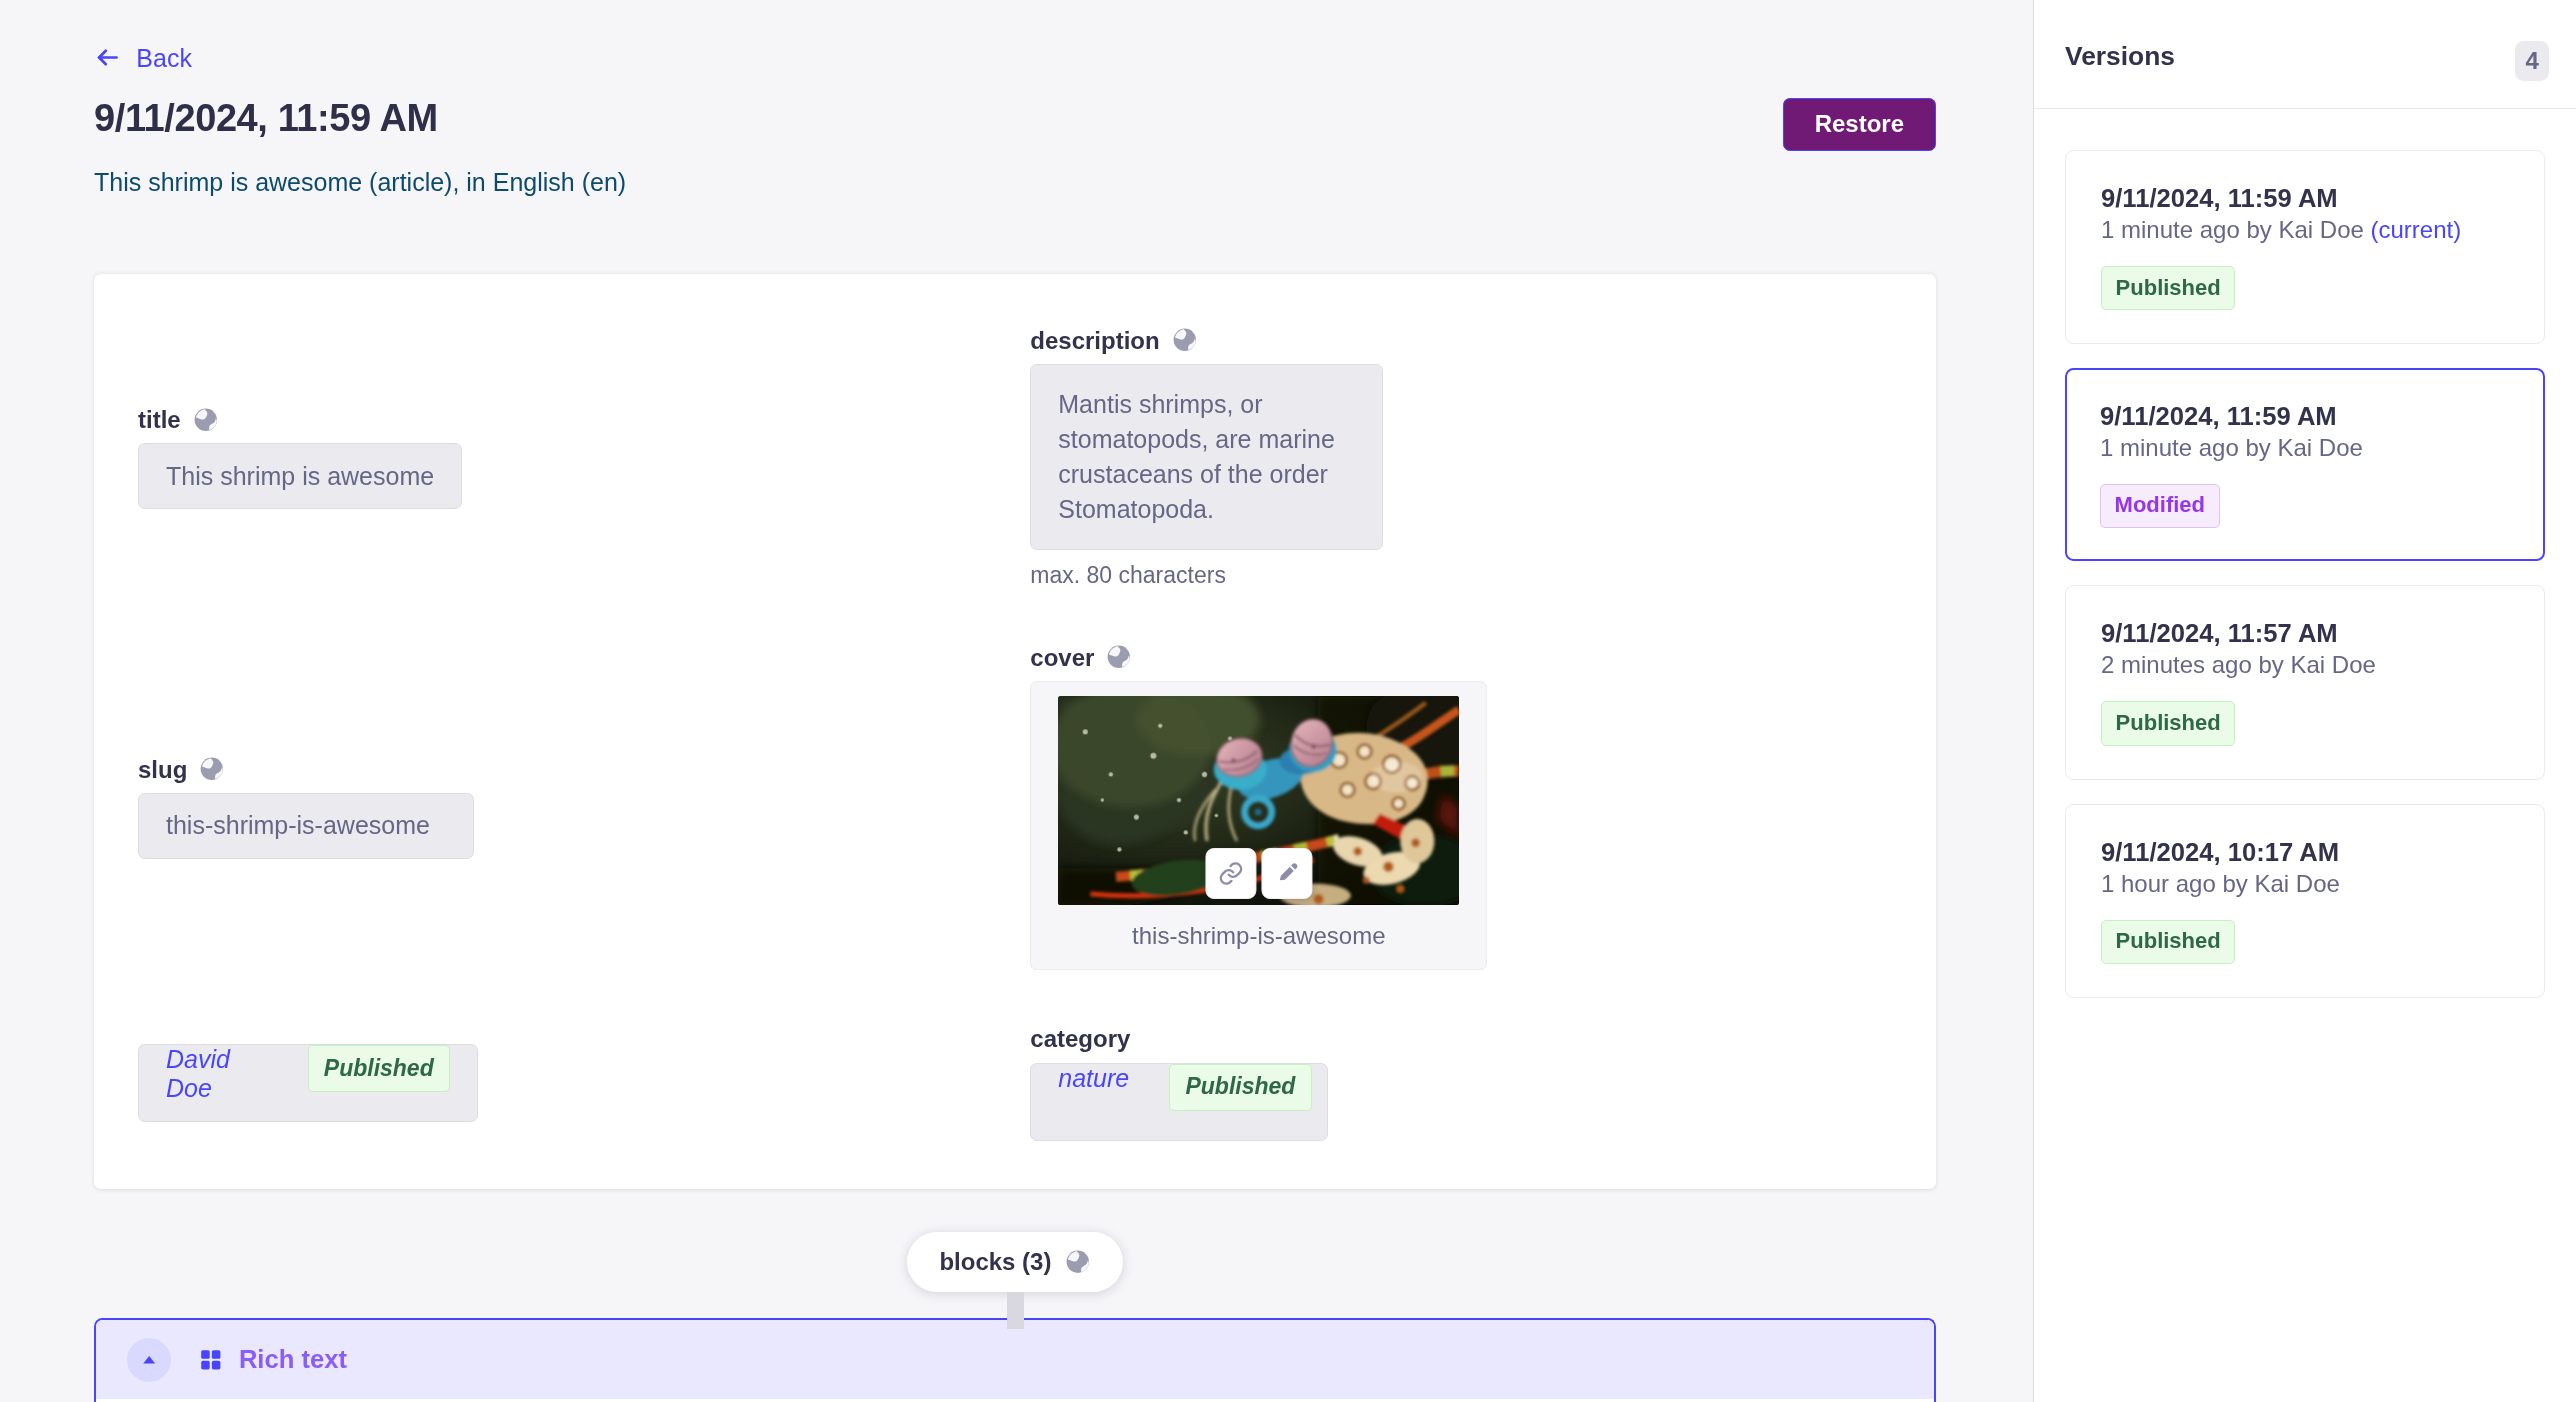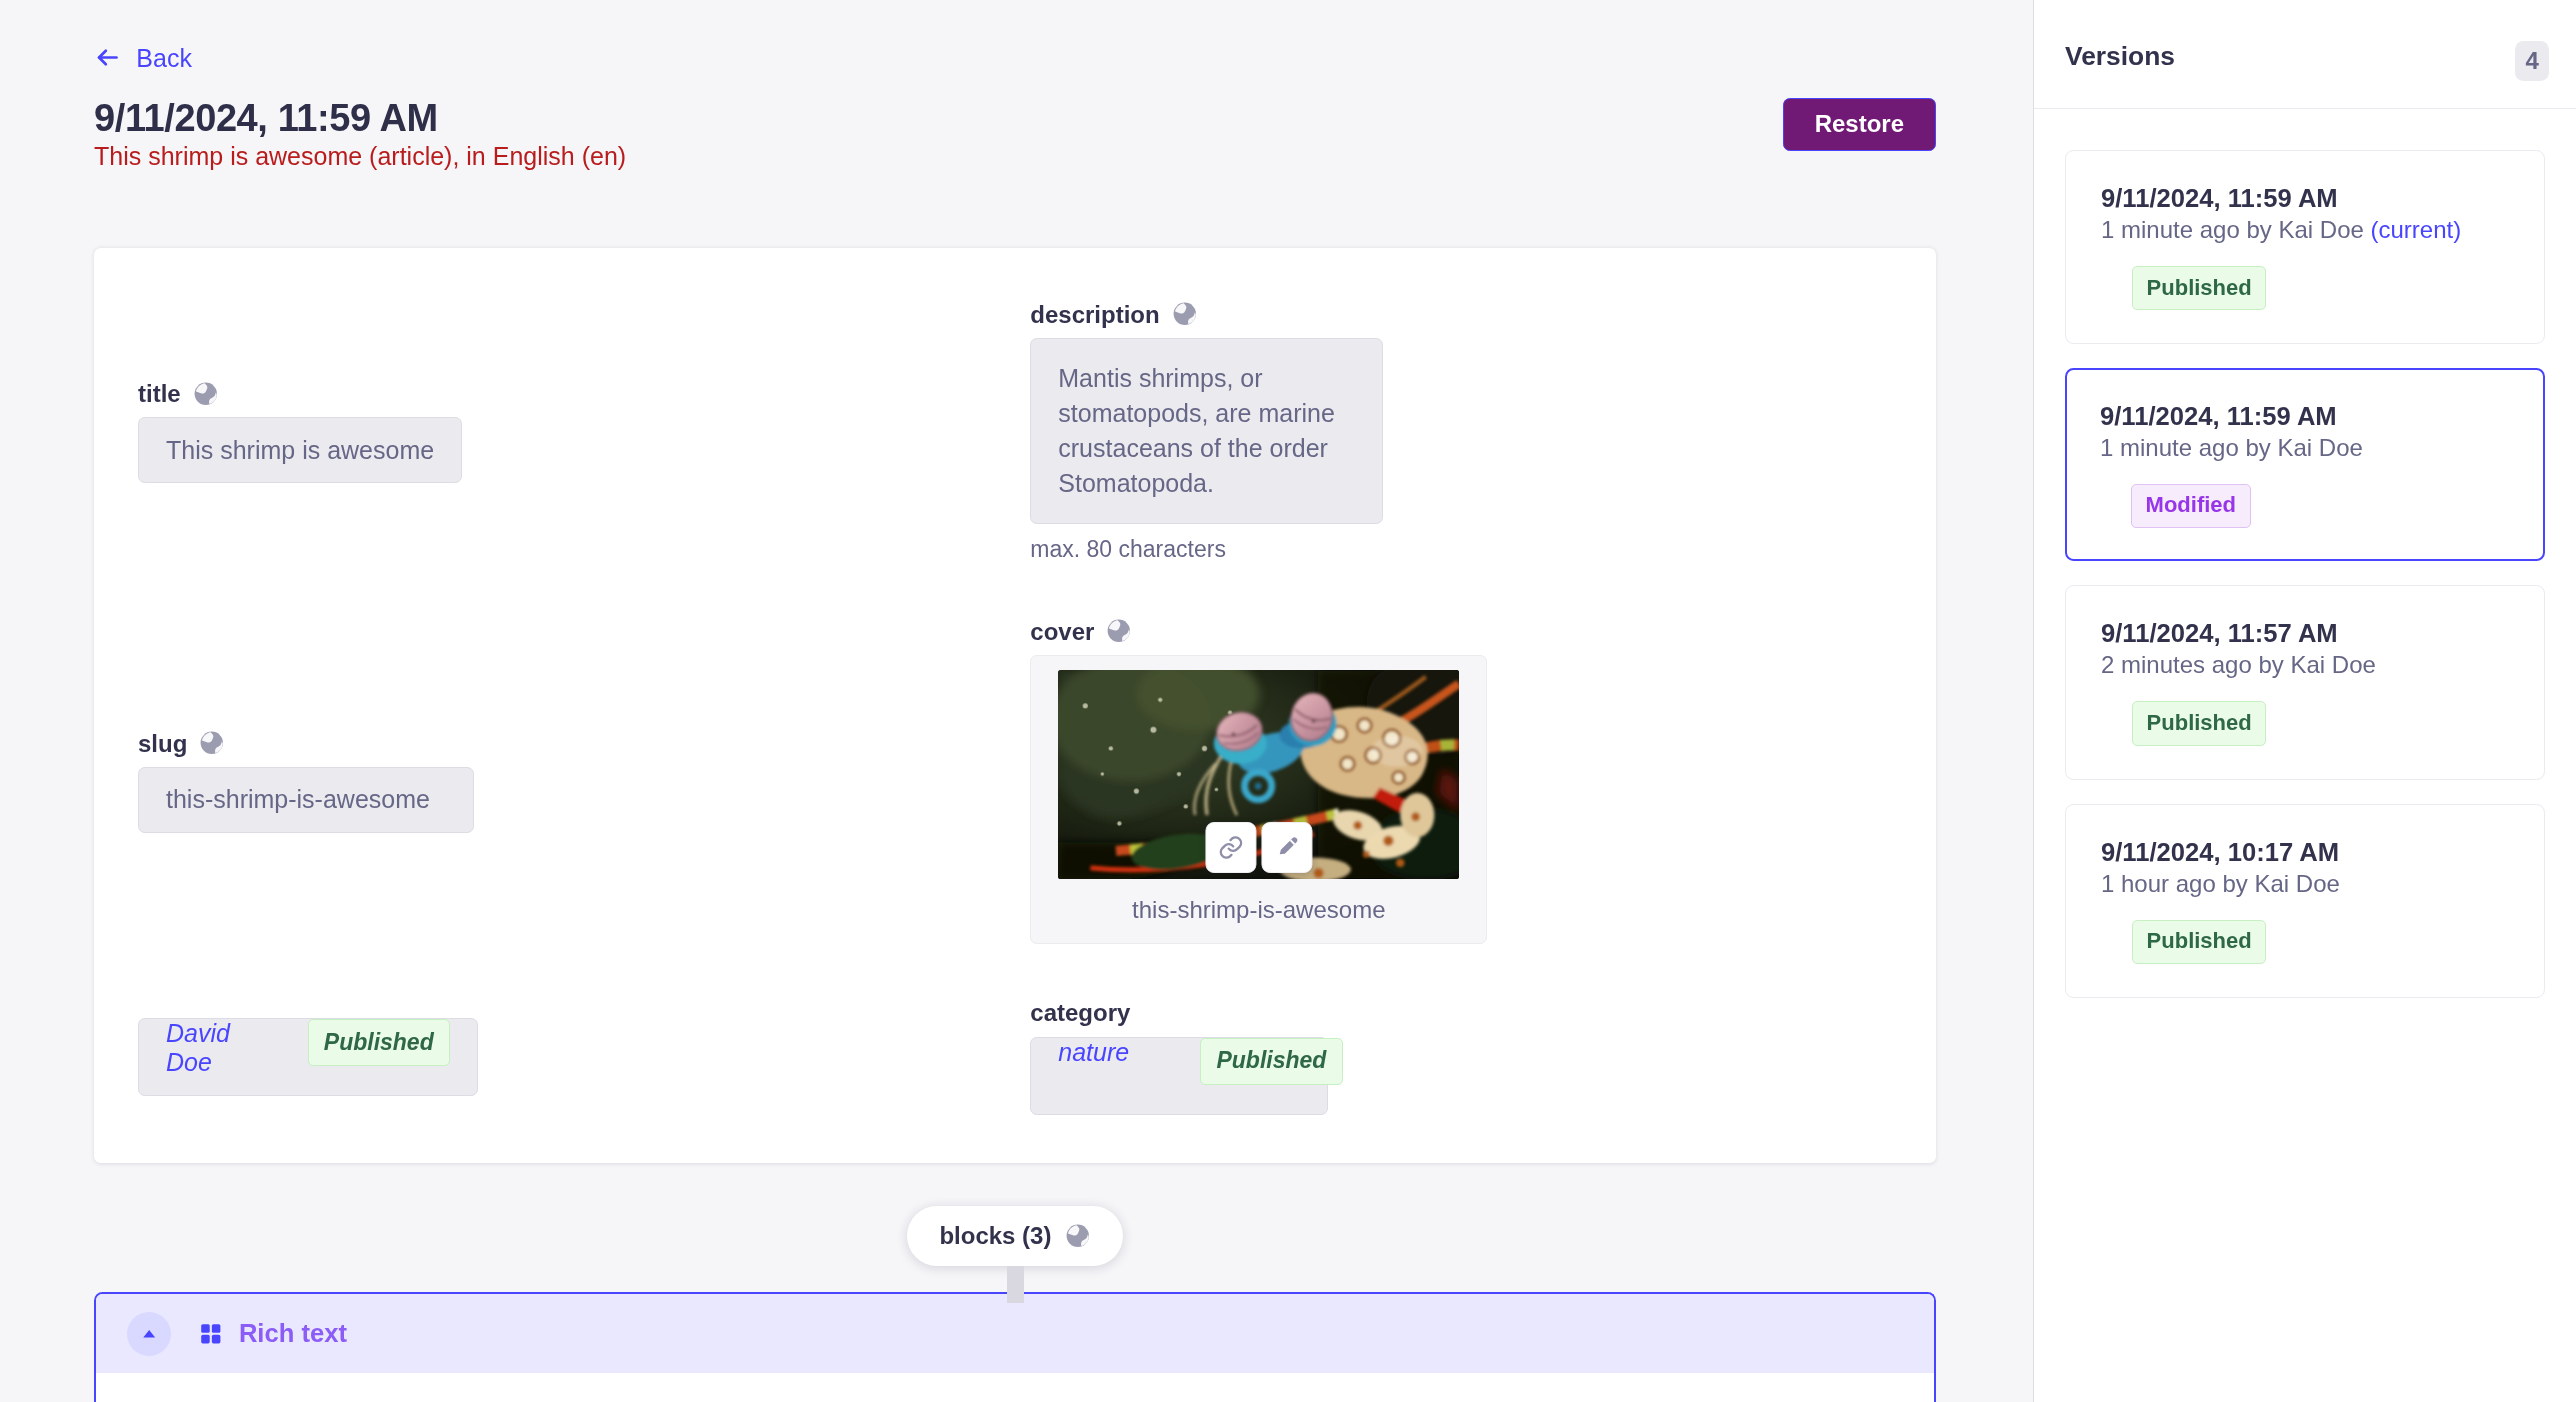--- a/index.html
+++ b/index.html
@@ -6,21 +6,21 @@
   html,body { background:#f6f6f9; }
   body { font-family:"Liberation Sans","DejaVu Sans",sans-serif; color:#32324d; }
   .app { position:relative; width:2576px; height:1402px; display:flex; overflow:hidden; background:#f6f6f9; }
 
   
   .main { flex:1; min-width:0; padding:0 97px 0 94px; }
   .back-link { display:inline-flex; align-items:flex-start; gap:15.3px; margin-top:44px;
     color:#4945ff; font-size:25px; text-decoration:none; cursor:pointer; }
   .page-head { display:flex; justify-content:space-between; align-items:flex-start; margin-top:22px; }
   .page-title { font-size:38px; font-weight:700; color:#2f2f4a; letter-spacing:-0.4px; line-height:1.2; }
-  .page-subtitle { margin-top:0; font-size:25px; color:#b91c1c; }
+  .page-subtitle { margin-top:26px; font-size:25px; color:#0c4a6e; }
   .restore-btn { height:53px; padding:0 31px; background:#701a75; border:0.9px solid #4945ff;
     color:#fff; font-size:24px; font-weight:600; border-radius:6.8px; cursor:pointer;
     font-family:inherit; margin-top:1.7px; }
 
   .entry-card { margin-top:77px; background:#fff; border-radius:6.8px;
     box-shadow:0 0.9px 4.3px rgba(33,33,52,.12); }
   .form-grid { display:grid; grid-template-columns:1fr 1fr; row-gap:55px; padding:53px 44px 48px; }
   .cell { display:flex; flex-direction:column; justify-content:center; }
   .cell.right { padding-left:15.3px; }
   .field-label { display:flex; align-items:center; gap:12px; font-size:24px; font-weight:600;
@@ -44,21 +44,21 @@
     display:flex; align-items:center; justify-content:center; cursor:pointer;
     box-shadow:0 1.7px 6.8px rgba(33,33,52,.2); }
   .cover-caption { margin-top:17px; font-size:24px; color:#666687; }
 
   .relation-box { height:78px; background:#eaeaef; border:0.9px solid #dcdce4; border-radius:6.8px;
     display:flex; align-items:flex-start; gap:40px; padding:0 27px;font-style:italic; }
   .w-author { width:340px; }
   .w-category { width:298px; }
   .relation-link { color:#4945ff; font-size:25px; text-decoration:none; cursor:pointer; }
   .status-badge { display:inline-block; font-size:23px; font-weight:700; padding:7.7px 15.3px;
-    border-radius:5.1px; line-height:1.3;margin-left:31px; }
+    border-radius:5.1px; line-height:1.3; }
   .badge-published { background:#eafbe7; border:0.9px solid #c6f0c2; color:#2f6846; }
   .badge-modified  { background:#f6ecfc; border:0.9px solid #e0c1f4; color:#9736e8; }
 
   .blocks-row { margin-top:43px; display:flex; justify-content:center; }
   .blocks-pill { height:60px; background:#fff; border-radius:30px; display:inline-flex;
     align-items:center; gap:13.6px; padding:0 32px; font-size:24px; font-weight:600; color:#32324d;
     box-shadow:0 1.7px 12px rgba(33,33,52,.16); }
   .connector { width:17px; height:37px; background:#d9d8e0; margin:0 auto -10.2px;
     position:relative; z-index:2; }
   .rich-block { position:relative; border:2.6px solid #4945ff; border-bottom:none;

